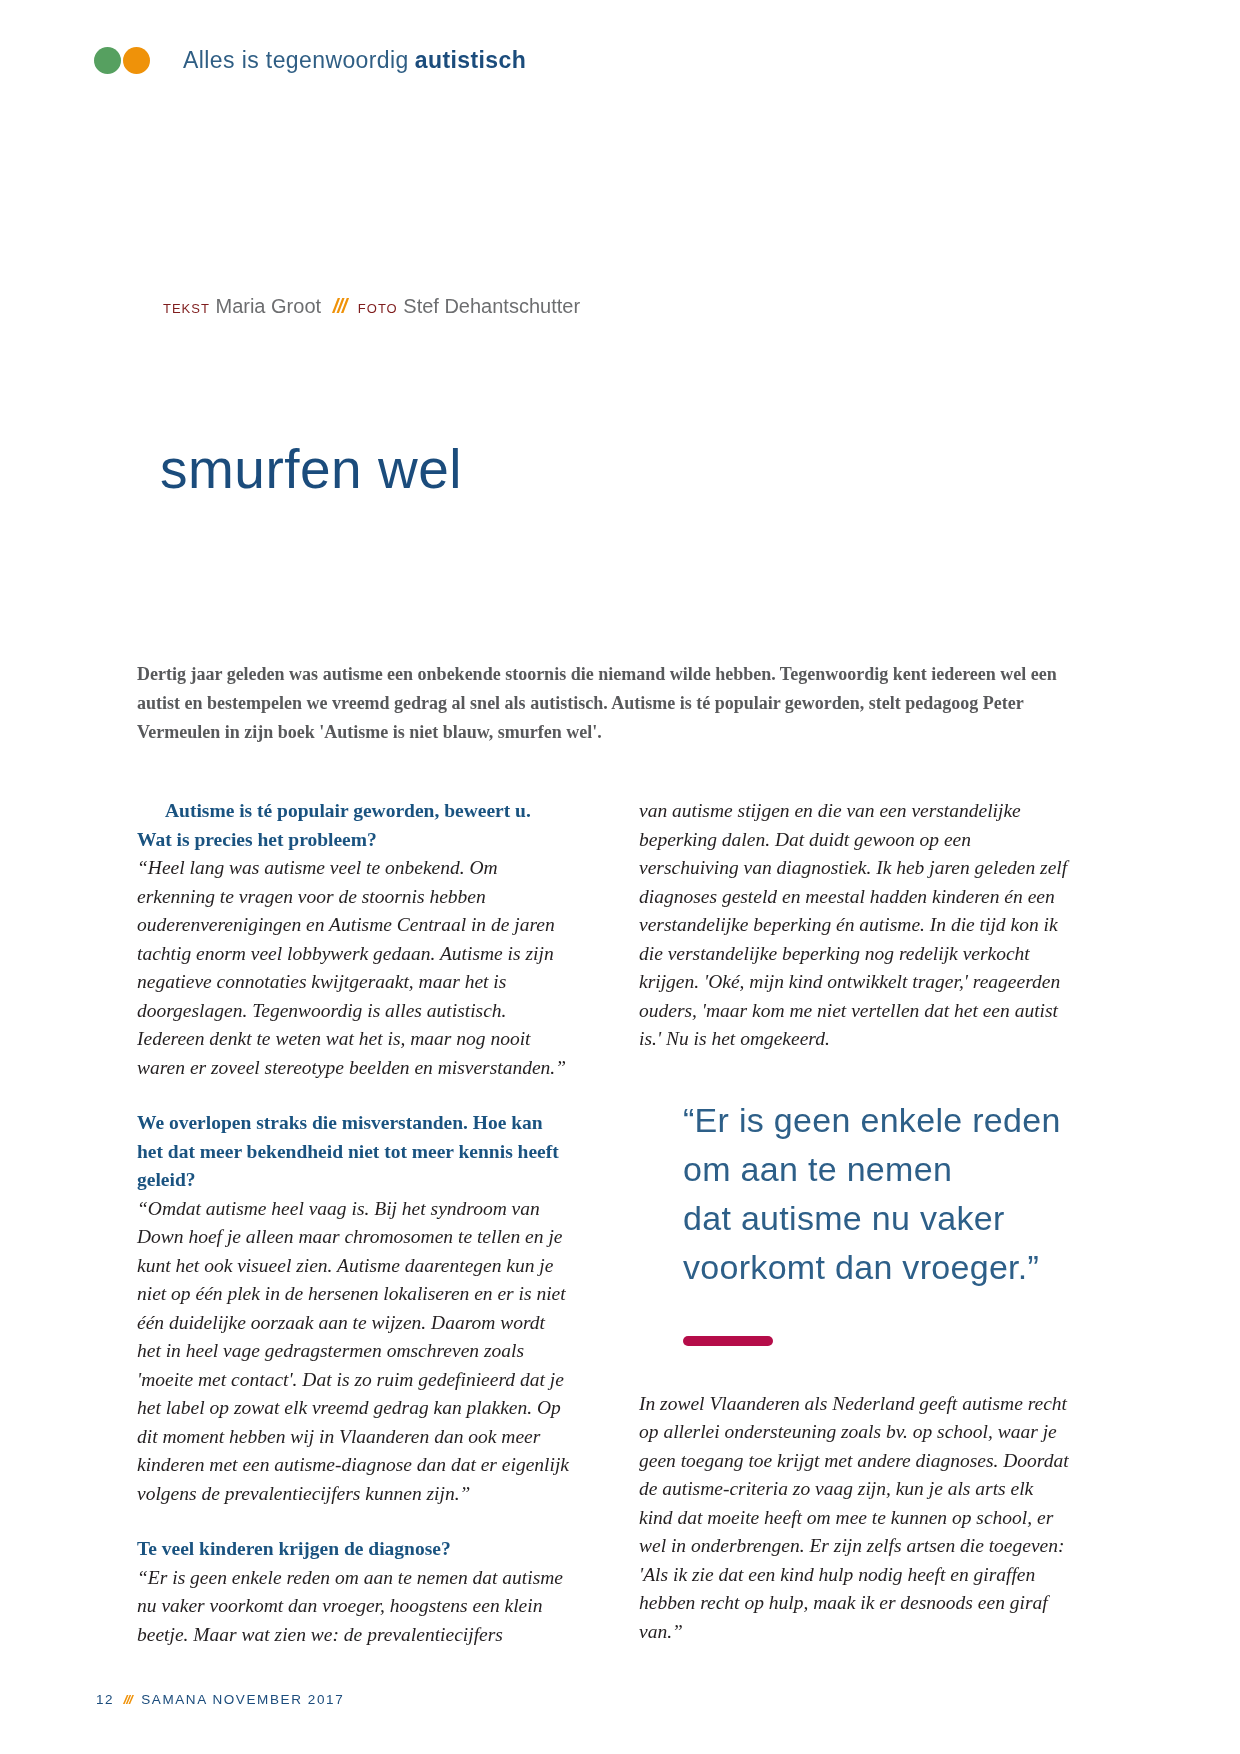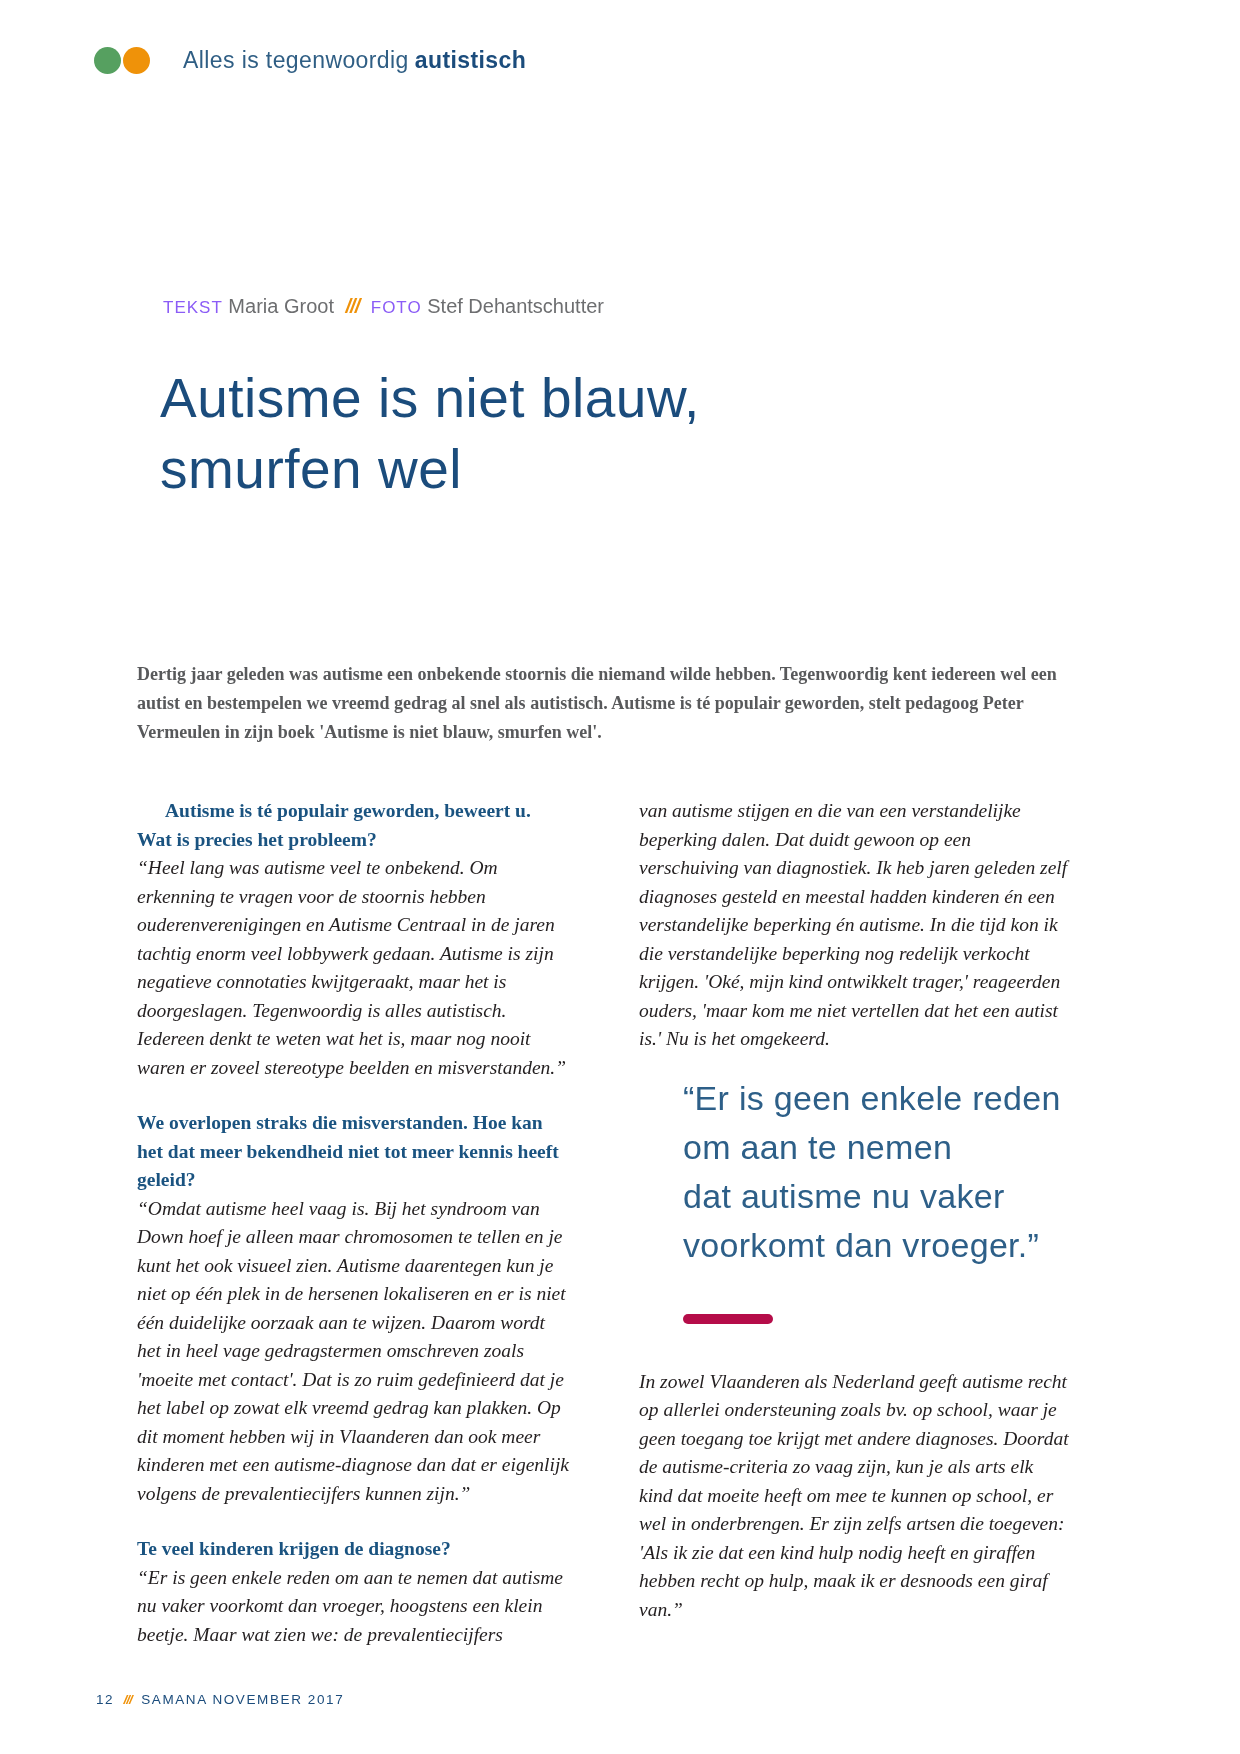--- a/index.html
+++ b/index.html
@@ -29,21 +29,21 @@
   }
   .series-title .bold-part { font-weight: 700; color: var(--title_blue); margin-left: 6px; }
 
   
   .byline {
     position: absolute; left: 163px; top: 295px;
     font-family: "Liberation Sans", sans-serif;
     font-size: 20px; color: #6d6e70;
   }
   .byline .credit-label {
-    font-size: 17px; letter-spacing: 1px; color: #8b5cf6;
+    font-size: 13px; letter-spacing: 1px; color: #7f1d1d;
   }
   .byline .sep {
     color: var(--dot_orange); font-style: italic; font-weight: 700;
     letter-spacing: -1px; margin: 0 6px;
   }
 
   
   .main-title {
     position: absolute; left: 160px; top: 326px;
     font-family: "Liberation Sans", sans-serif;
@@ -74,21 +74,21 @@
   .col h3 {
     margin: 27px 0 0 0;
     font-size: 19.5px; line-height: 28.5px;
     font-weight: 700; color: var(--heading_blue);
   }
   .col h3.first { margin-top: 0; }
   .col h3.indent-first { text-indent: 28px; }
 
   
   .pull-quote {
-    margin: 20px 0 0 44px;
+    margin: 42px 0 0 44px;
     font-family: "Liberation Sans", sans-serif;
     font-size: 34px; line-height: 49px; letter-spacing: 0.3px;
     color: var(--quote_blue);
     white-space: pre-line;
   }
   .quote-bar {
     margin: 44px 0 0 44px;
     width: 90px; height: 10px; border-radius: 5px;
     background: var(--accent_red);
   }
@@ -119,21 +119,21 @@
 
   <div class="byline">
     <span class="credit-label">TEKST</span>
     <span>Maria Groot</span>
     <span class="sep">///</span>
     <span class="credit-label">FOTO</span>
     <span>Stef Dehantschutter</span>
   </div>
 
   <h1 class="main-title">
-    <span>Autisme is niet blauw,</span><br>
+    <br>
     <span>smurfen wel</span>
   </h1>
 
   <div class="intro">Dertig jaar geleden was autisme een onbekende stoornis die niemand wilde hebben. Tegenwoordig kent iedereen wel een autist en bestempelen we vreemd gedrag al snel als autistisch. Autisme is té populair geworden, stelt pedagoog Peter Vermeulen in zijn boek 'Autisme is niet blauw, smurfen wel'.</div>
 
   <div class="columns">
 
     <div class="col col-left">
       <h3 class="first indent-first">Autisme is té populair geworden, beweert u. Wat is precies het probleem?</h3>
       <p>“Heel lang was autisme veel te onbekend. Om erkenning te vragen voor de stoornis hebben ouderenverenigingen en Autisme Centraal in de jaren tachtig enorm veel lobbywerk gedaan. Autisme is zijn negatieve connotaties kwijtgeraakt, maar het is doorgeslagen. Tegenwoordig is alles autistisch. Iedereen denkt te weten wat het is, maar nog nooit waren er zoveel stereotype beelden en misverstanden.”</p>

